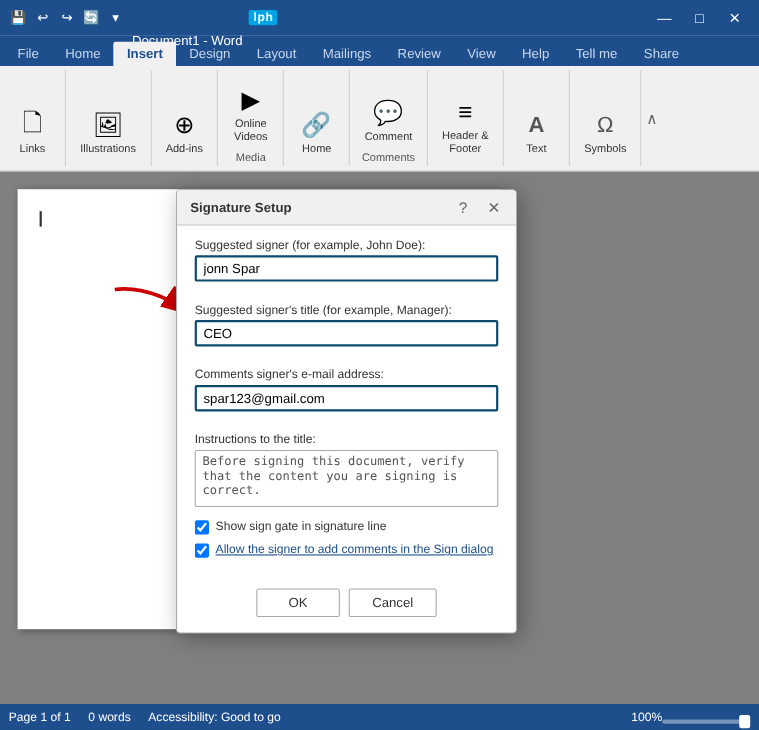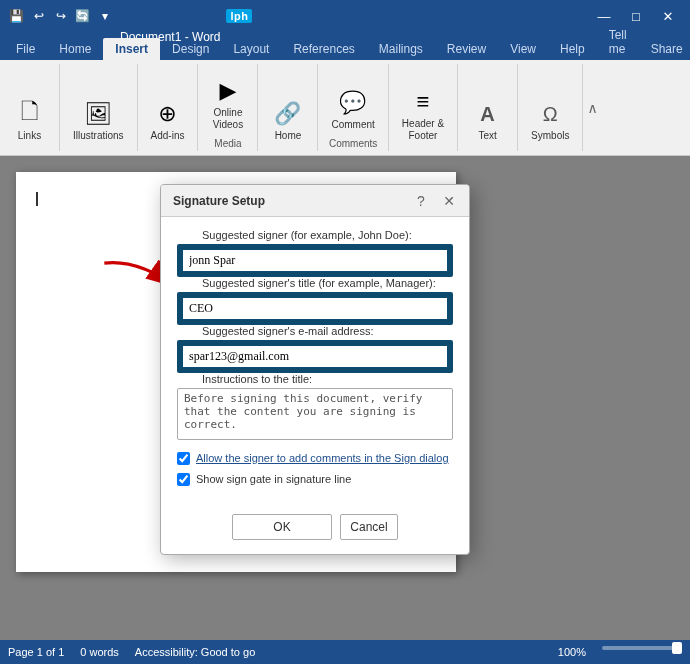--- a/index.html
+++ b/index.html
@@ -189,21 +189,21 @@
       pointer-events: none;
     }
 
     
     .dialog-overlay {
       position: absolute;
       top: 0; left: 0; right: 0; bottom: 0;
       display: flex;
       align-items: flex-start;
       justify-content: flex-start;
-      padding-top: 28px;
+      padding-top: 16px;
       padding-left: 160px;
     }
     .dialog {
       background: white;
       border: 1px solid #aaa;
       box-shadow: 4px 4px 20px rgba(0,0,0,0.3);
       width: 310px;
       border-radius: 4px;
       overflow: hidden;
     }
@@ -239,31 +239,29 @@
       border-radius: 2px;
     }
     .dialog-body {
       padding: 12px 16px;
     }
     .form-label {
       font-size: 11px;
       color: #333;
       margin-bottom: 3px;
       display: block;
-      margin-left: 25px;
     }
     .form-input {
       width: 100%;
-      border: 6px solid #0c4a6e;
+      border: 2px solid #0c4a6e;
       border-radius: 2px;
       padding: 3px 6px;
       font-size: 12px;
-      margin-bottom: 0;
+      margin-bottom: 20px;
       outline: none;
-      font-family: Liberation Serif, serif;
     }
     .form-textarea {
       width: 100%;
       border: 1px solid #aaa;
       border-radius: 2px;
       padding: 3px 6px;
       font-size: 11px;
       height: 52px;
       resize: none;
       margin-bottom: 8px;
@@ -289,31 +287,31 @@
       color: #1e4e8c;
       text-decoration: underline;
     }
     .dialog-footer {
       display: flex;
       justify-content: center;
       gap: 8px;
       padding: 8px 16px 14px;
     }
     .btn-ok {
-      width: 100px;
+      width: 76px;
       height: 26px;
       background: white;
       border: 1px solid #aaa;
       border-radius: 2px;
       cursor: pointer;
       font-size: 12px;
       color: #333;
     }
     .btn-cancel {
-      width: 58px;
+      width: 80px;
       height: 26px;
       background: white;
       border: 1px solid #aaa;
       border-radius: 2px;
       cursor: pointer;
       font-size: 12px;
       color: #333;
     }
 
     
@@ -323,22 +321,22 @@
       display: flex;
       align-items: center;
       padding: 0 8px;
       color: white;
       font-size: 11px;
       gap: 16px;
     }
     .statusbar-right {
       margin-left: auto;
       display: flex;
-      align-items: flex-start;
-      gap: 16px;
+      align-items: flex-end;
+      gap: 0;
     }
     .zoom-slider {
       width: 80px;
       height: 4px;
       background: rgba(255,255,255,0.4);
       border-radius: 2px;
       position: relative;
     }
     .zoom-thumb {
       position: absolute;
@@ -382,21 +380,20 @@
     <button class="titlebar-btn close">✕</button>
   </div>
 </div>
 
 <div class="ribbon-tabs">
   <div class="ribbon-tab">File</div>
   <div class="ribbon-tab">Home</div>
   <div class="ribbon-tab active">Insert</div>
   <div class="ribbon-tab">Design</div>
   <div class="ribbon-tab">Layout</div>
-  <div class="ribbon-tab">References</div>
   <div class="ribbon-tab">Mailings</div>
   <div class="ribbon-tab">Review</div>
   <div class="ribbon-tab">View</div>
   <div class="ribbon-tab">Help</div>
   <div class="ribbon-tab">Tell me</div>
   <div class="ribbon-tab">Share</div>
 </div>
 
 <div class="ribbon">
   <div class="ribbon-group">
@@ -506,33 +503,33 @@
           <button class="dialog-title-btn close">✕</button>
         </div>
       </div>
       <div class="dialog-body">
         <label class="form-label">Suggested signer (for example, John Doe):</label>
         <input class="form-input" type="text" value="jonn Spar" style="">
 
         <label class="form-label">Suggested signer's title (for example, Manager):</label>
         <input class="form-input" type="text" value="CEO" style="">
 
-        <label class="form-label">Suggested signer's e-mail address:</label>
+        <label class="form-label">Comments signer's e-mail address:</label>
         <input class="form-input" type="text" value="spar123@gmail.com" style="">
 
         <label class="form-label">Instructions to the title:</label>
         <textarea class="form-textarea" style="">Before signing this document, verify that the content you are signing is correct.</textarea>
 
+        <div class="checkbox-row">
+          <input type="checkbox" id="cb2" checked="" style="">
+          <label class="checkbox-label" for="cb2">Show sign gate in signature line</label>
+        </div>
         <div class="checkbox-row">
           <input type="checkbox" id="cb1" checked="" style="">
           <label class="checkbox-label highlighted" for="cb1">Allow the signer to add comments in the Sign dialog</label>
-        </div>
-        <div class="checkbox-row">
-          <input type="checkbox" id="cb2" checked="" style="">
-          <label class="checkbox-label" for="cb2">Show sign gate in signature line</label>
         </div>
       </div>
       <div class="dialog-footer">
         <button class="btn-ok">OK</button>
         <button class="btn-cancel">Cancel</button>
       </div>
     </div>
   </div>
 </div>
 

